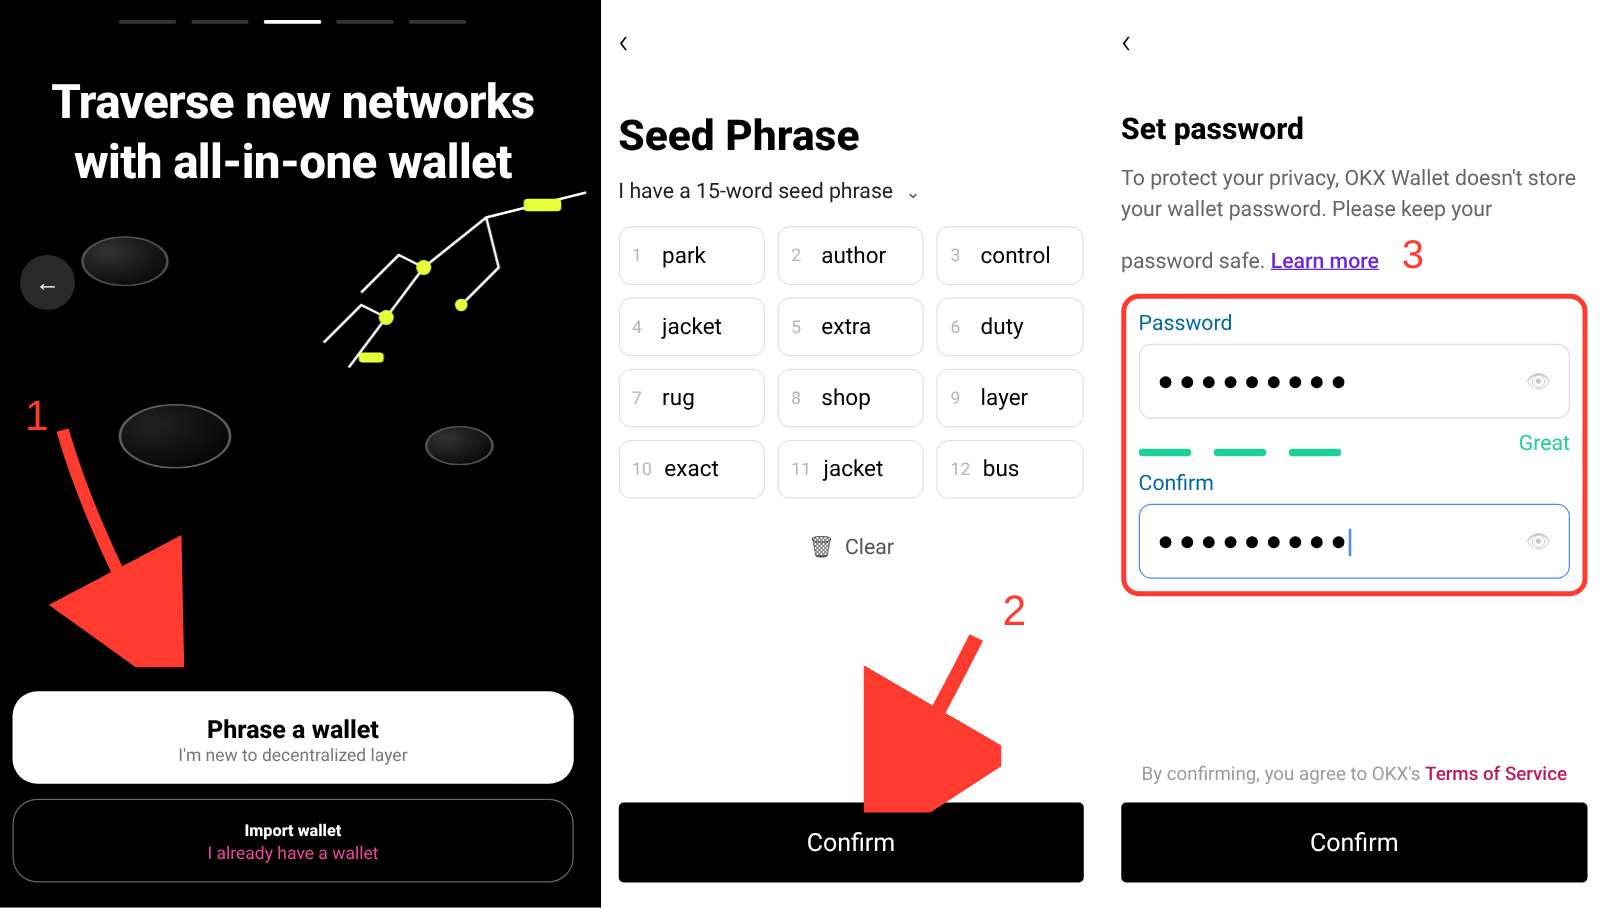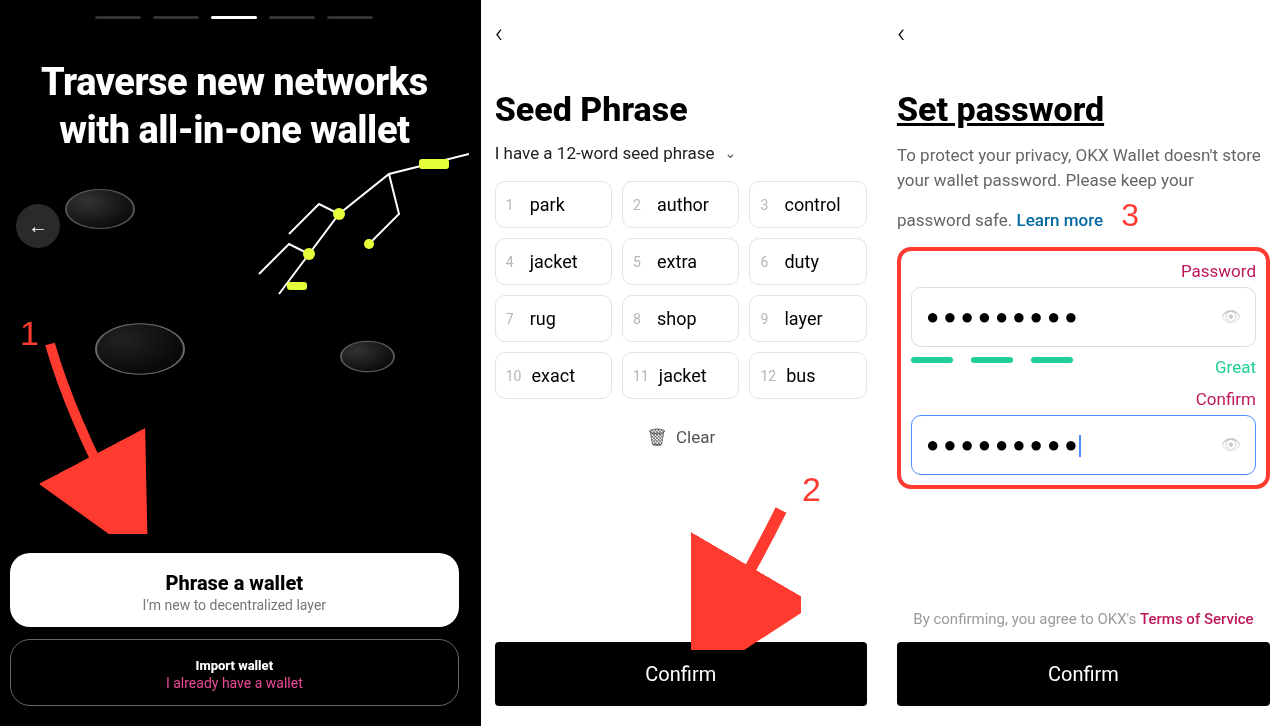--- a/index.html
+++ b/index.html
@@ -138,45 +138,45 @@
 
   
   .p3 {
     width: 426px;
     background: #fff;
     padding: 16px 10px 20px 16px;
     display: flex;
     flex-direction: column;
   }
   .p3 h1.sp-title {
-    font-size: 34px; font-weight: 800; margin: 40px 0 14px 0; text-decoration: underline;
+    font-size: 24px; font-weight: 800; margin: 40px 0 14px 0;
   }
   .p3 .blurb {
     font-size: 17px; color: #666; line-height: 1.45; margin-bottom: 6px;
   }
-  .p3 .blurb a { color: #0369a1; font-weight: 500; cursor:pointer;}
+  .p3 .blurb a { color: #6d28d9; text-decoration: underline; font-weight: 500; cursor:pointer;}
   .p3 .red-rect {
     border: 4px solid #ff3b30;
     border-radius: 14px;
     padding: 10px;
     margin-top: 2px;
   }
-  .p3 .lbl { font-size: 17px; color:#be185d; margin-bottom: 6px; text-align: right; }
+  .p3 .lbl { font-size: 17px; color:#0369a1; margin-bottom: 6px; }
   .p3 .pw-field {
     border: 1px solid #ddd;
     border-radius: 10px;
     padding: 16px 14px;
     display: flex; align-items: center; justify-content: space-between;
     font-size: 22px;
     letter-spacing: 4px;
   }
   .p3 .pw-field.focus { border: 1.5px solid #4b8dff; }
   .p3 .eye { color: #c9c9c9; font-size: 16px; letter-spacing: normal;}
   .p3 .strength-row {
-    display: flex; align-items: flex-start; gap: 18px; margin: 10px 0 12px 0;
+    display: flex; align-items: flex-end; gap: 18px; margin: 10px 0 12px 0;
   }
   .p3 .strength-row .seg {
     width: 42px; height: 6px; border-radius: 3px; background: #1fcf9a;
   }
   .p3 .strength-row .sflex { flex:1; }
   .p3 .strength-row .slabel { color: #1fcf9a; font-size: 17px; }
   .p3 .caret {
     display:inline-block; width:1.5px; height:22px; background:#4b8dff; vertical-align:middle; margin-left:-2px;
   }
   .p3 .spacer { flex:1; }
@@ -257,21 +257,21 @@
     <div class="bt-sub">I already have a wallet</div>
   </div>
 </div>
 
 <div class="panel p2">
   <div class="backchev">
     <span>‹</span>
   </div>
   <h1 class="sp-title">Seed Phrase</h1>
   <div class="phrase-select">
-    <span>I have a 12-word seed phrase</span>
+    <span>I have a 15-word seed phrase</span>
     <span class="chev">⌄</span>
   </div>
 
   <div class="seed-grid" id="seed-grid">
       <div class="seed-cell">
         <span class="num">1</span>
         <span>park</span>
       </div>
       <div class="seed-cell">
         <span class="num">2</span>

